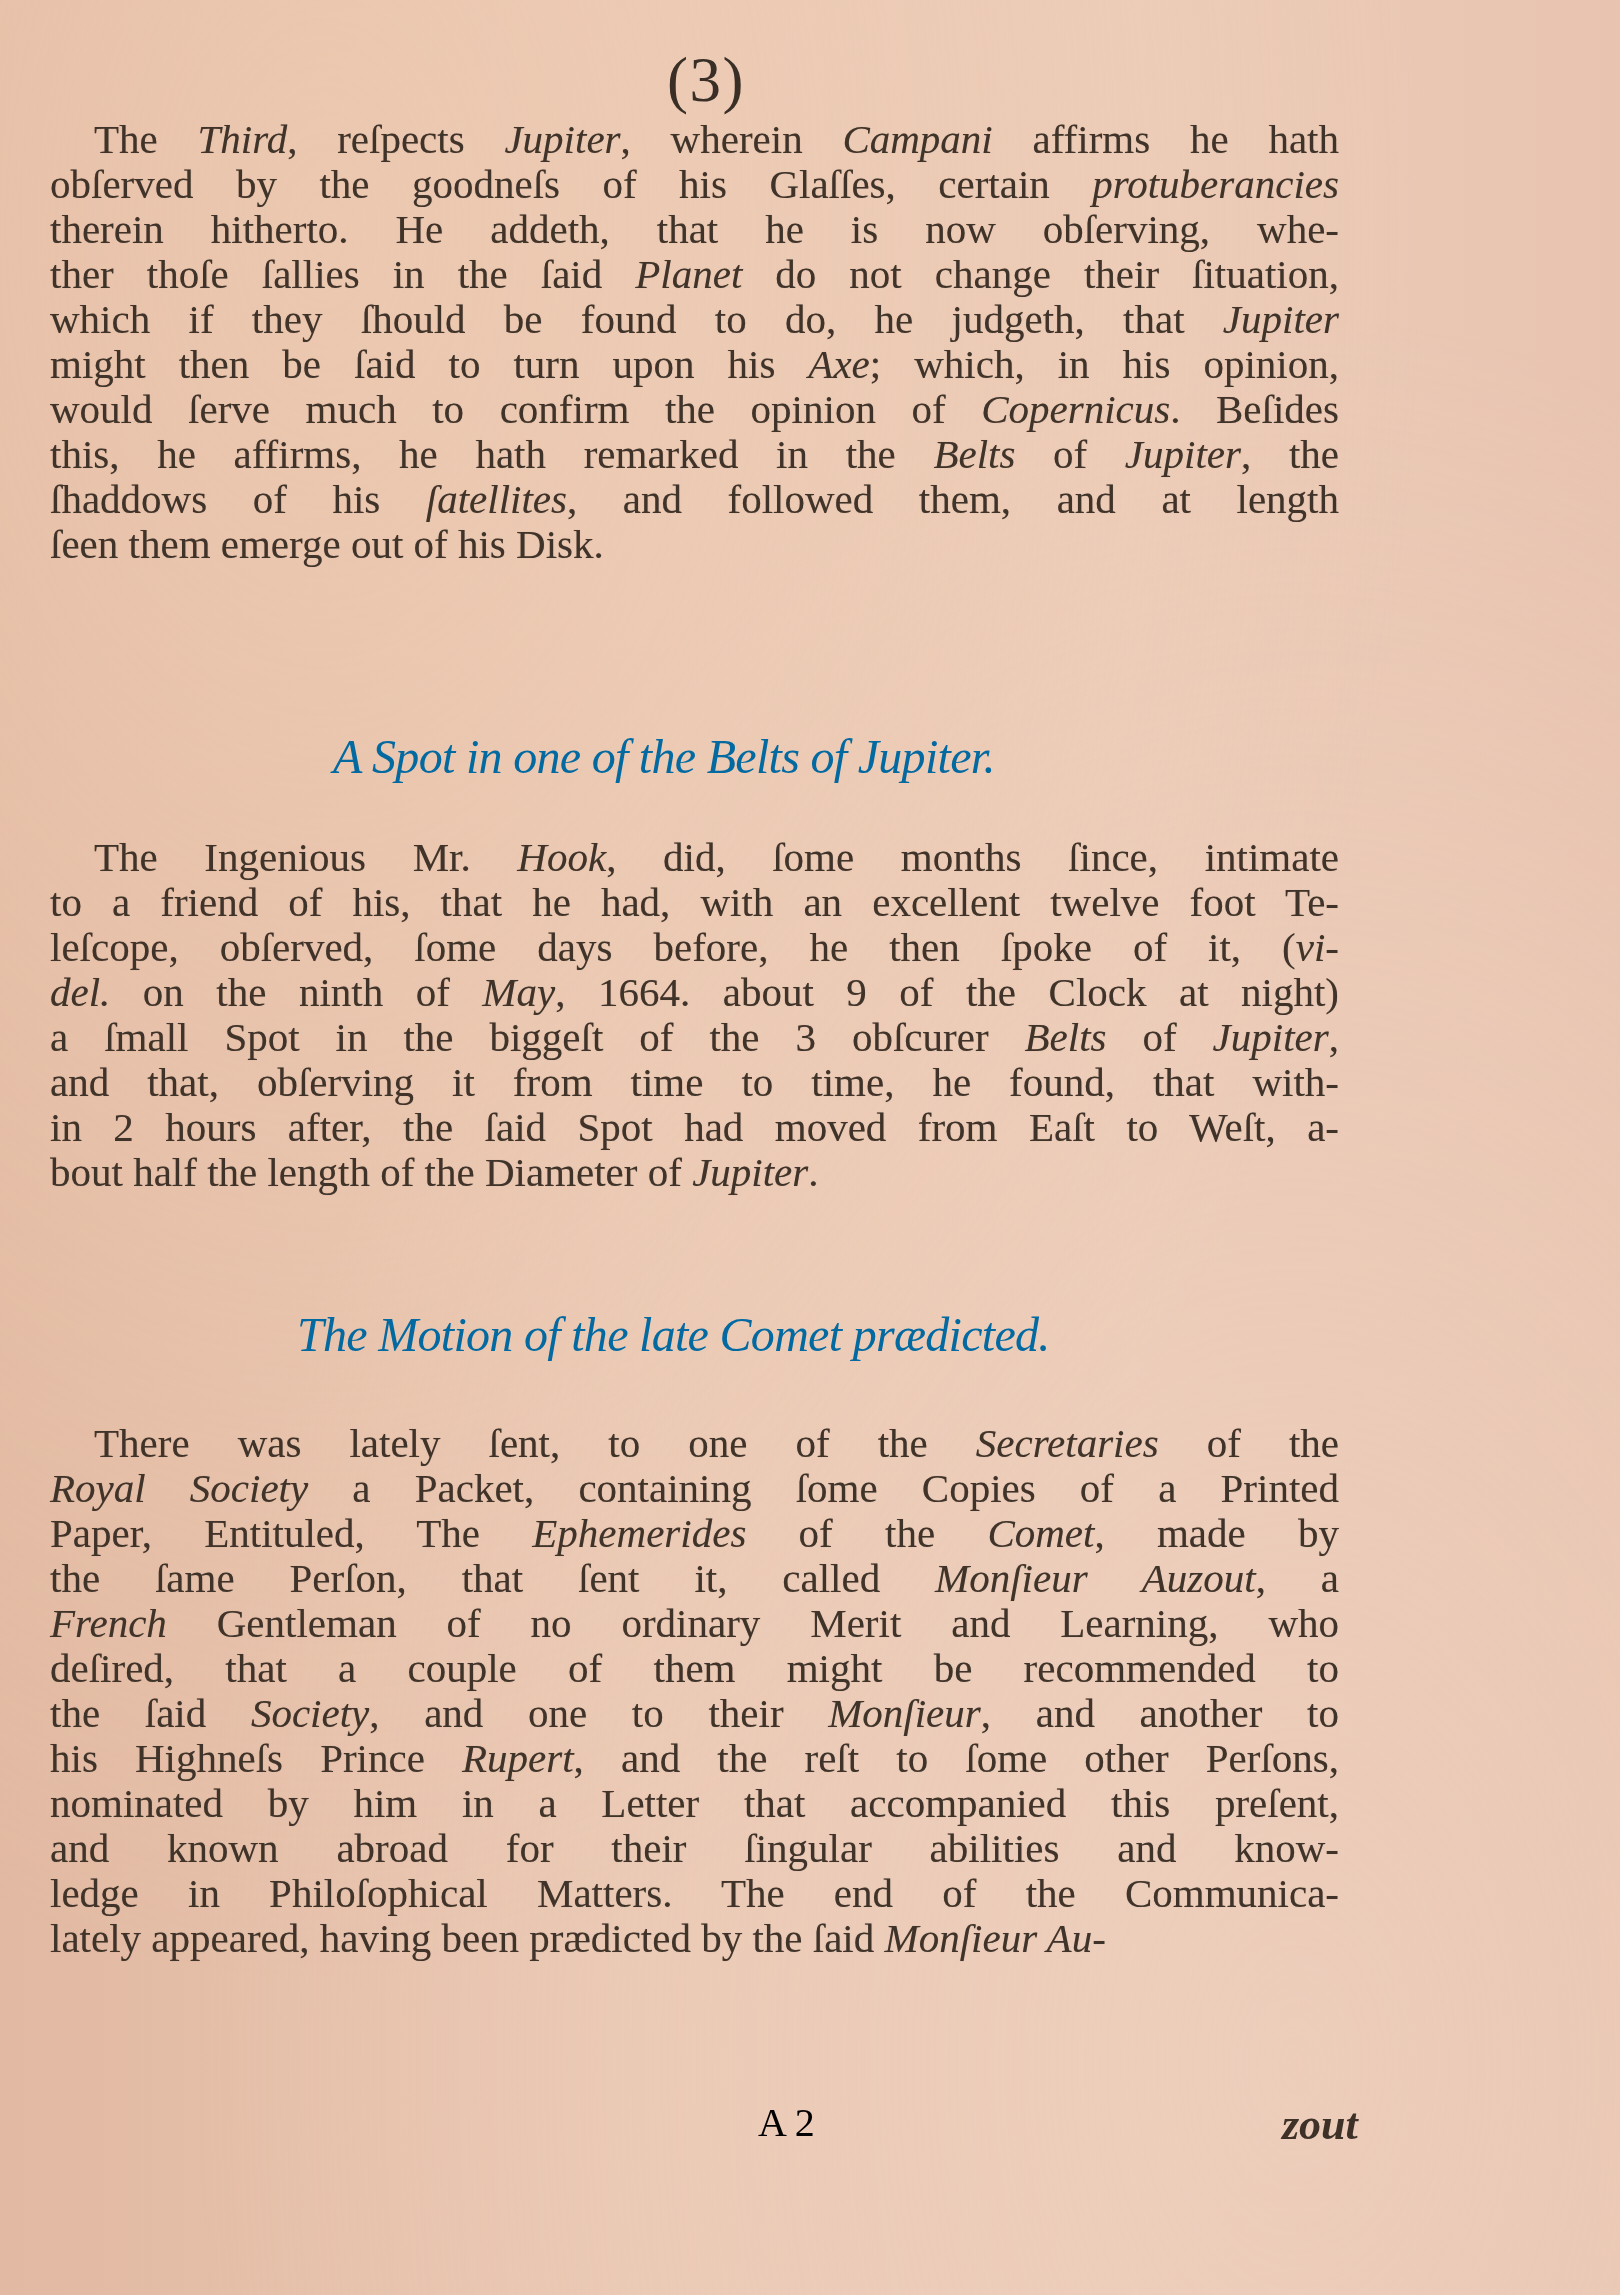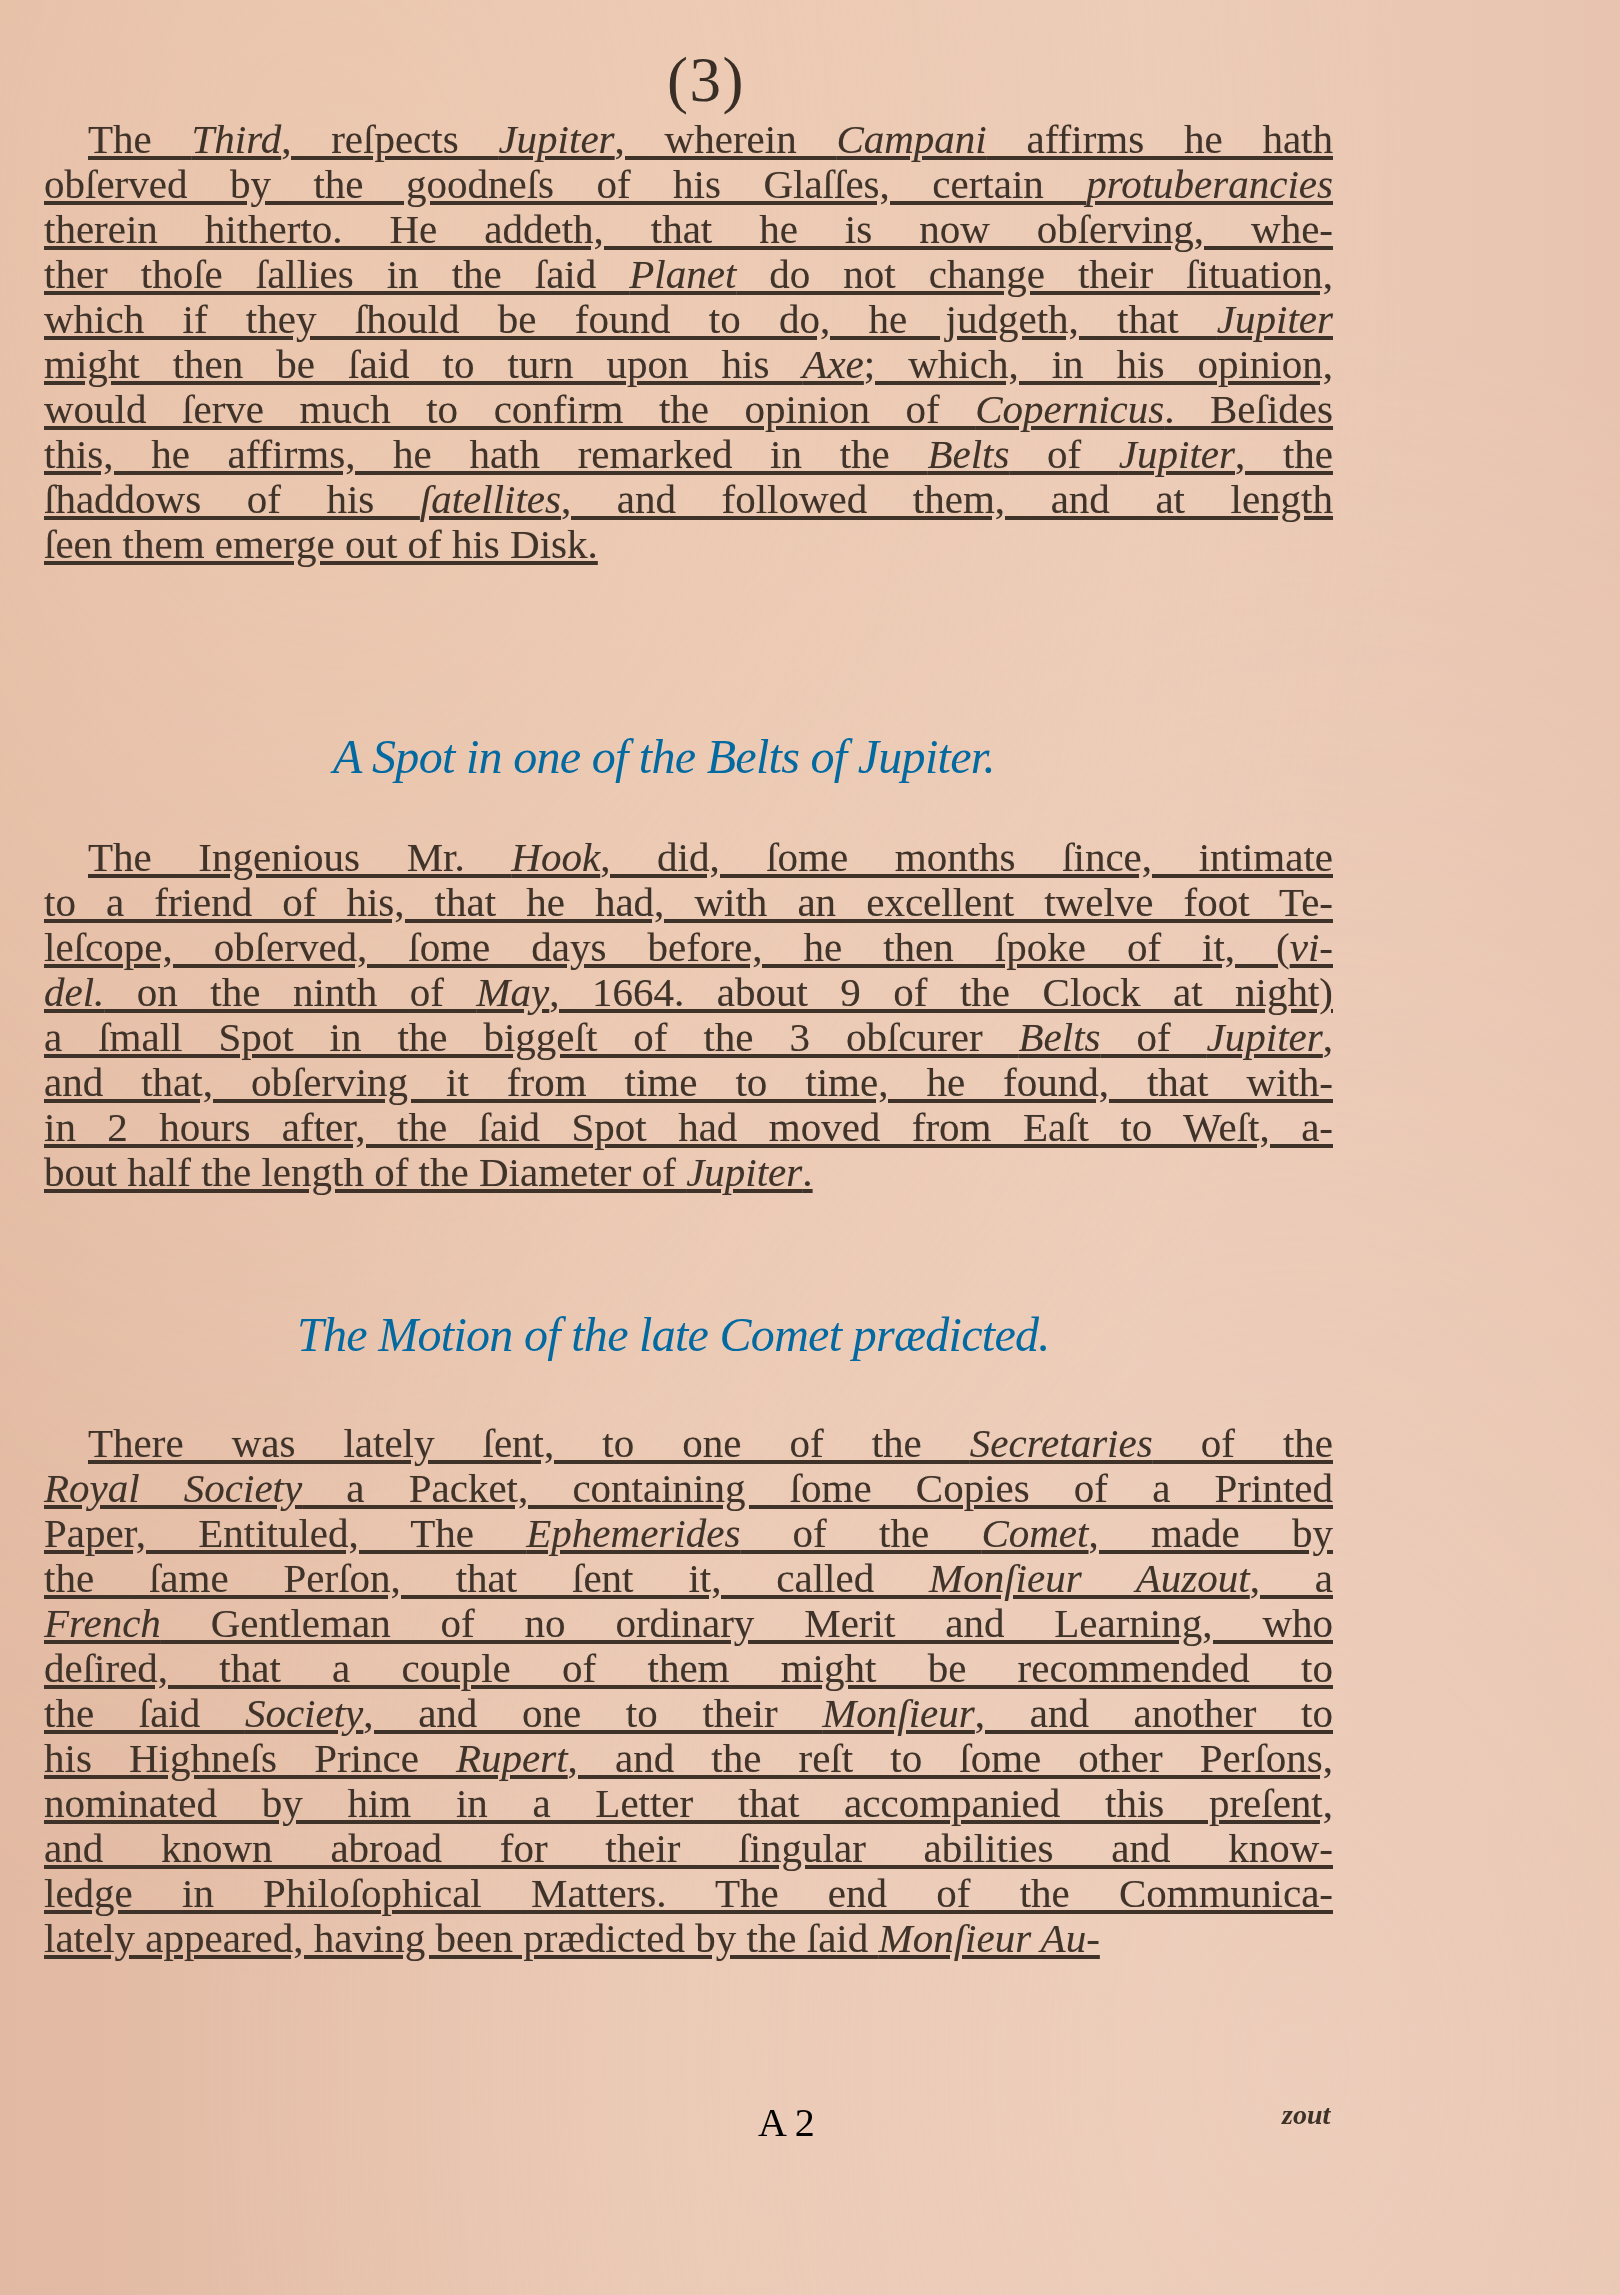--- a/index.html
+++ b/index.html
@@ -25,23 +25,22 @@
   .page-number {
     position: absolute;
     left: 623px;
     top: 0;
     font-size: 63px;
     letter-spacing: 1.5px;
     color: #3a2f26;
   }
   .block {
     position: absolute;
-    left: 0;
+    left: 6px;
     width: 1289px;
-    text-decoration: underline;
   }
   .line {
     display: block;
     font-size: 41px;
     line-height: 45px;
     white-space: nowrap;
     text-align: justify;
     text-align-last: justify;
     color: #40342a;
     text-shadow: 0 0 0.7px rgba(60,45,35,0.35);
@@ -59,21 +58,21 @@
   }
   .sig {
     position: absolute;
     top: 2197px;
     font-size: 40px;
     color: #000000;
   }
   .catch {
     position: absolute;
     top: 2197px;
-    font-size: 28px;
+    font-size: 44px;
     font-style: italic;
     font-weight: bold;
     color: #3e3228;
   }
 </style>
 </head>
 <body>
 
 <div class="page">
   <div class="page-number">(3)</div>

